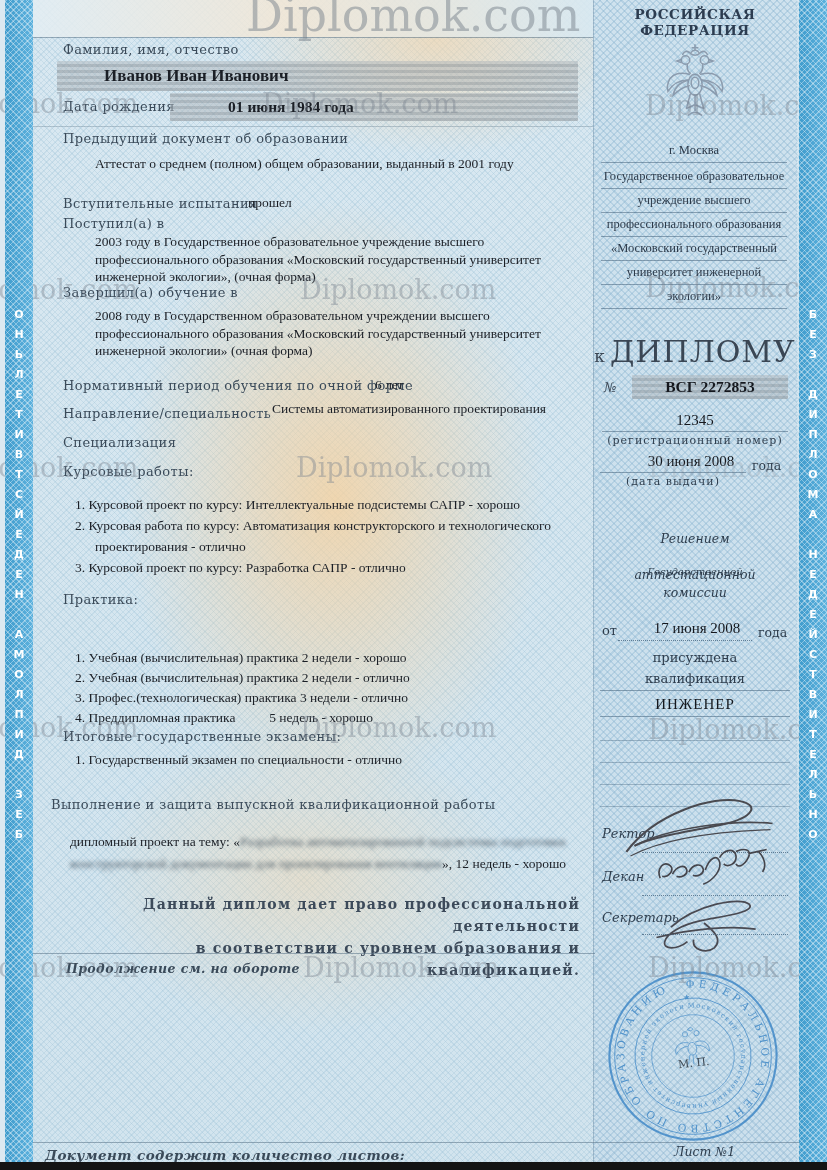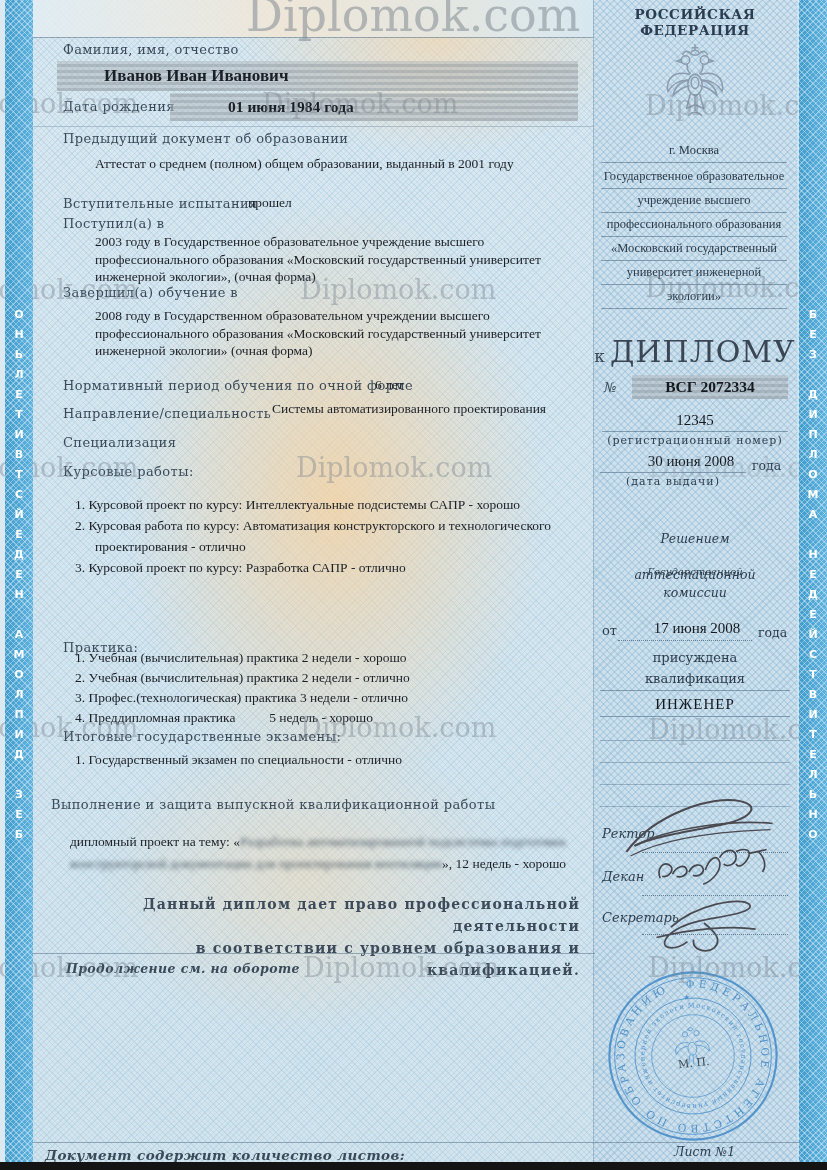--- a/index.html
+++ b/index.html
@@ -95,21 +95,21 @@
   <div class="lbl" style="left:63px;top:406px">Направление/специальность</div>
   <div class="val" style="left:272px;top:401px">Системы автоматизированного проектирования</div>
 
   <div class="lbl" style="left:63px;top:435px">Специализация</div>
 
   <div class="lbl" style="left:63px;top:464px">Курсовые работы:</div>
   <div class="val li" style="left:75px;top:495px;width:505px">1. Курсовой проект по курсу: Интеллектуальные подсистемы САПР - хорошо</div>
   <div class="val li" style="left:75px;top:516px;width:505px">2. Курсовая работа по курсу: Автоматизация конструкторского и технологического проектирования - отлично</div>
   <div class="val li" style="left:75px;top:558px;width:505px">3. Курсовой проект по курсу: Разработка САПР - отлично</div>
 
-  <div class="lbl" style="left:63px;top:640px">Практика:</div>
+  <div class="lbl" style="left:63px;top:592px">Практика:</div>
   <div class="val li" style="left:75px;top:648px;width:505px">1. Учебная (вычислительная) практика 2 недели - хорошо</div>
   <div class="val li" style="left:75px;top:668px;width:505px">2. Учебная (вычислительная) практика 2 недели - отлично</div>
   <div class="val li" style="left:75px;top:688px;width:505px">3. Профес.(технологическая) практика 3 недели - отлично</div>
   <div class="val li" style="left:75px;top:708px;width:505px">4. Преддипломная практика          5 недель - хорошо</div>
 
   <div class="lbl" style="left:63px;top:729px">Итоговые государственные экзамены:</div>
   <div class="val li" style="left:75px;top:750px;width:505px">1. Государственный экзамен по специальности - отлично</div>
 
   <div class="lbl" style="left:51px;top:797px">Выполнение и защита выпускной квалификационной работы</div>
   <div class="val wrap" style="left:70px;top:831px;width:512px;line-height:22px;white-space:normal"><span>дипломный проект на тему: «</span><span class="blur">Разработка автоматизированной подсистемы подготовки</span> <span class="blur">конструкторской документации для проектирования вентиляции</span><span>», 12 недель - хорошо</span></div>
@@ -157,21 +157,21 @@
     <div class="rline" style="top:265px">университет инженерной</div>
     <div class="rline" style="top:289px">экологии»</div>
 
     <div class="rc" style="top:334px;color:#3a4654">
       <span style="font-size:17px">к</span>
       <span style="font-size:30px;letter-spacing:1px">ДИПЛОМУ</span>
     </div>
 
     <div class="a it" style="left:10px;top:380px;font-size:13px;color:#3a4654">№</div>
     <div class="redact" style="left:38px;top:375px;width:156px;height:24px;position:absolute"></div>
-    <div class="rc b" style="left:38px;width:156px;top:378px;font:bold 15.5px 'Liberation Serif',serif;color:#15181e">ВСГ 2072334</div>
+    <div class="rc b" style="left:38px;width:156px;top:378px;font:bold 15.5px 'Liberation Serif',serif;color:#15181e">ВСГ 2272853</div>
 
     <div class="rc" style="top:412px;font:15px 'Liberation Serif',serif;color:#15181e">12345</div>
     <div class="uline" style="left:8px;top:431px;width:186px"></div>
     <div class="rc" style="top:434px;font-size:11px;letter-spacing:1px">(регистрационный номер)</div>
 
     <div class="a" style="left:42px;top:453px;width:110px;text-align:center;font:15px 'Liberation Serif',serif;color:#15181e">30 июня 2008</div>
     <div class="uline" style="left:6px;top:472px;width:146px"></div>
     <div class="a" style="left:158px;top:458px;font-size:12.5px;color:#2d3c4c">года</div>
     <div class="a" style="left:12px;top:475px;width:134px;text-align:center;font-size:11px;letter-spacing:1px;color:#2d3c4c">(дата выдачи)</div>
 

